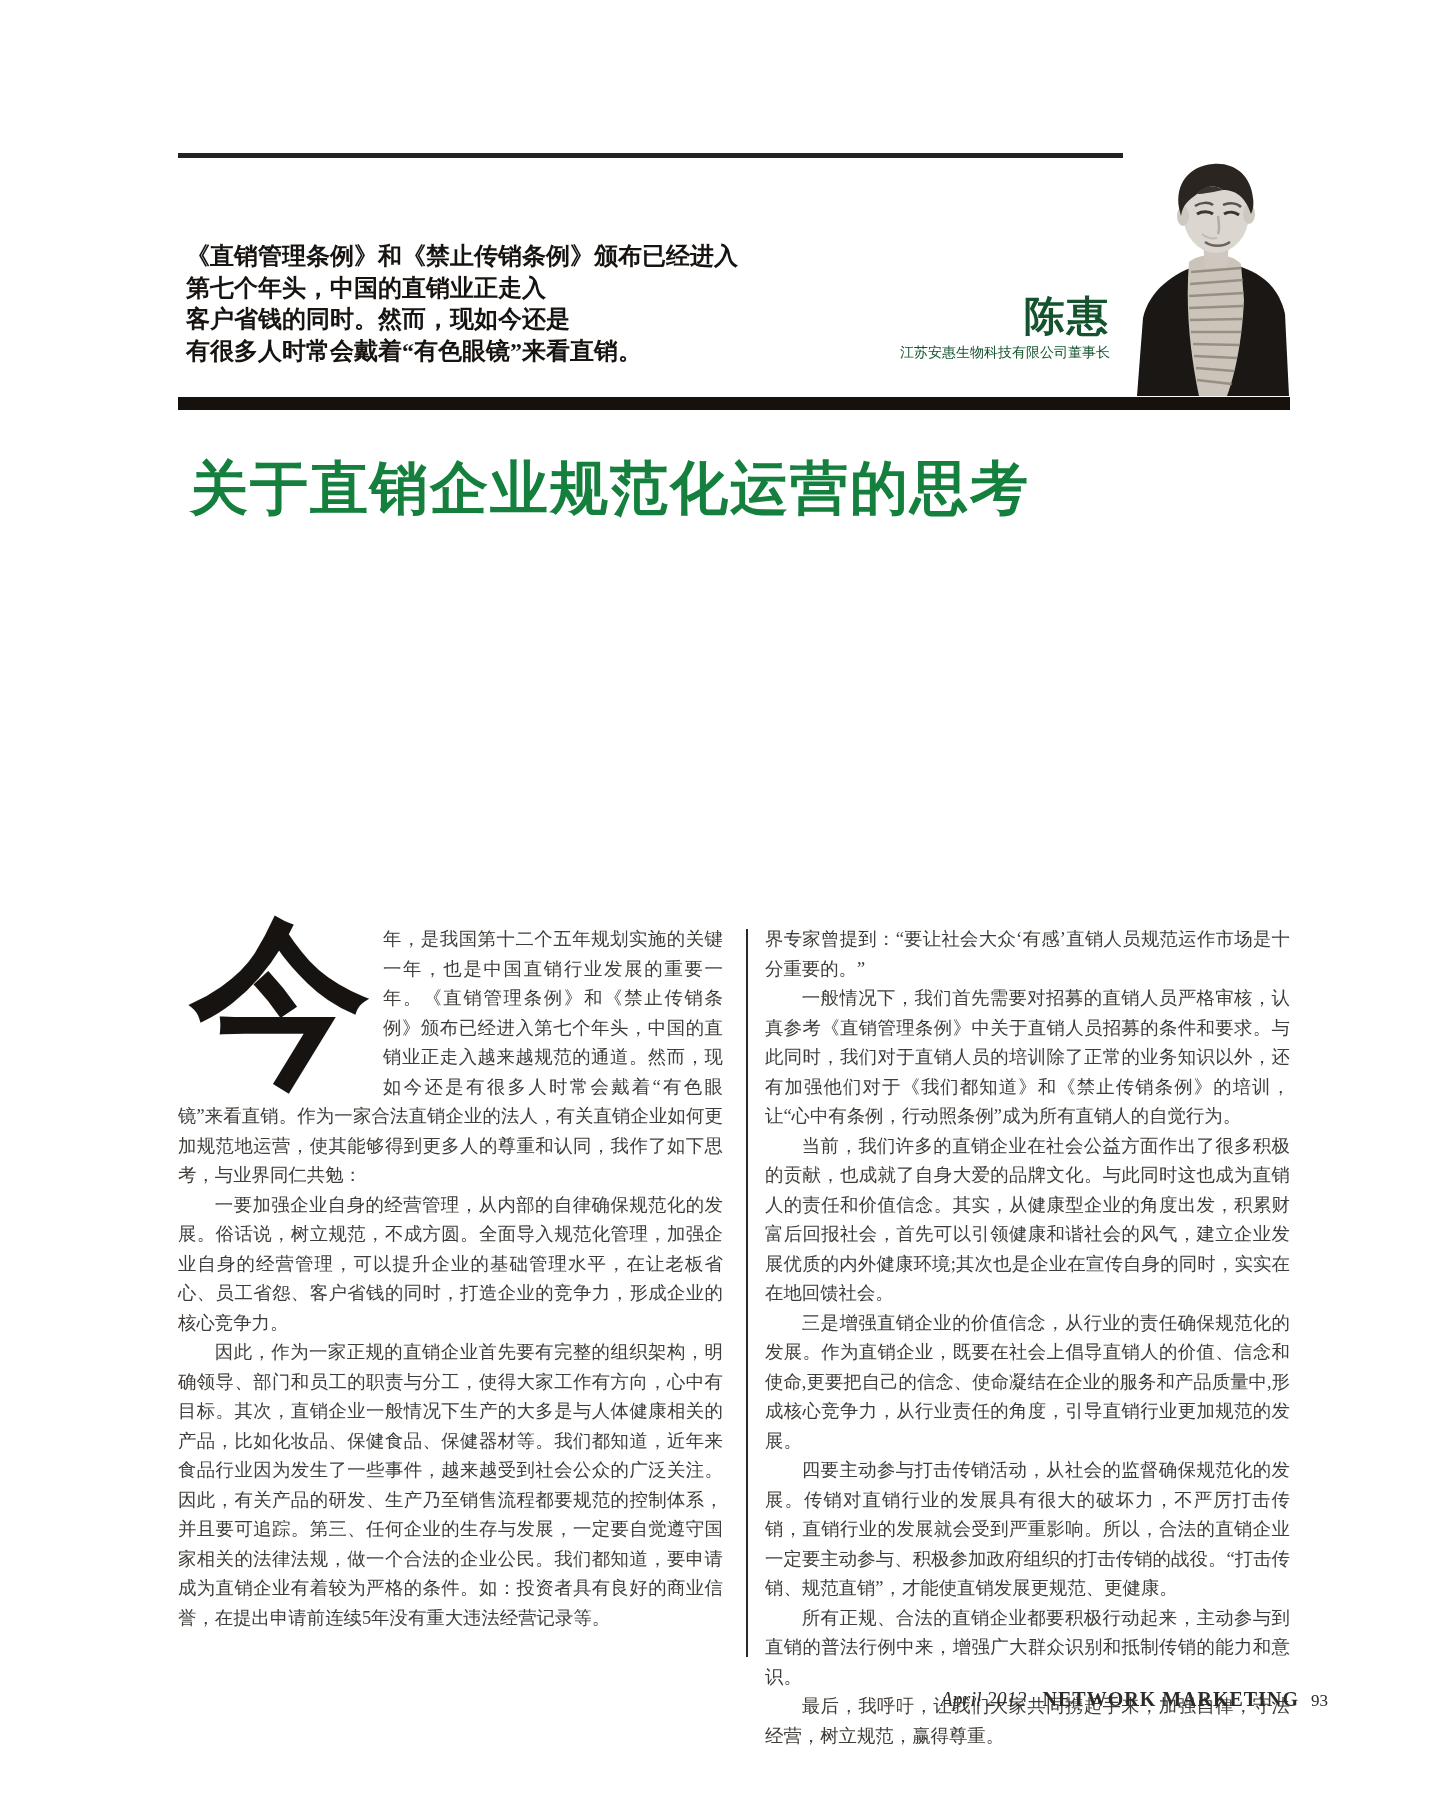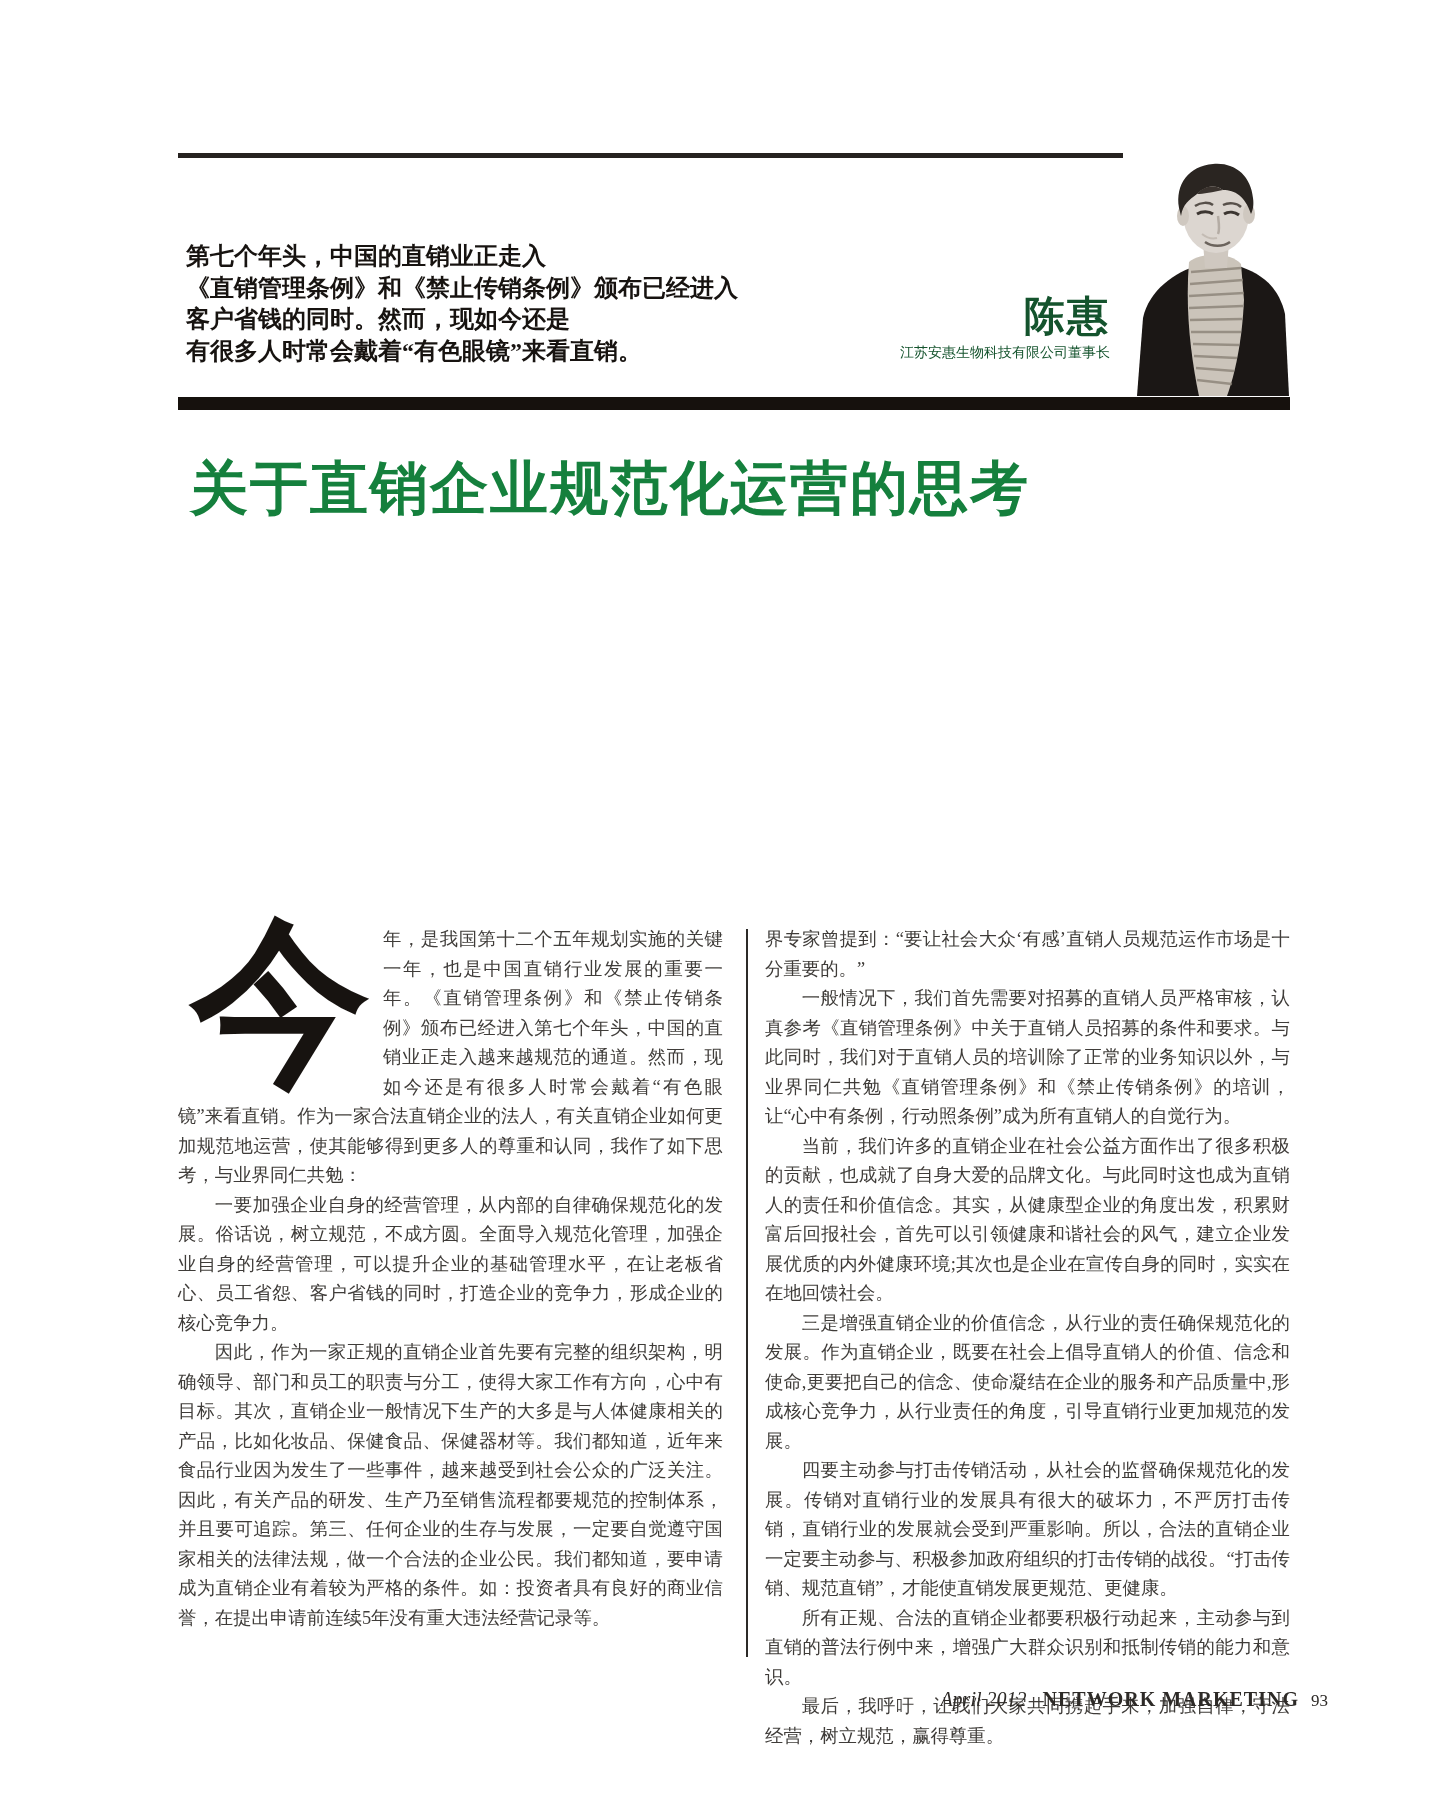--- a/index.html
+++ b/index.html
@@ -109,22 +109,22 @@
   .footer-page  { font-size: 17px; margin-left: 8px; }
 </style>
 </head>
 <body>
 
 <div class="page">
 
   <div class="top-rule"></div>
 
   <div class="header-quote">
+    <div>《直销管理条例》和《禁止传销条例》颁布已经进入</div>
     <div>第七个年头，中国的直销业正走入</div>
-    <div>《直销管理条例》和《禁止传销条例》颁布已经进入</div>
     <div>客户省钱的同时。然而，现如今还是</div>
     <div>有很多人时常会戴着“有色眼镜”来看直销。</div>
   </div>
 
   <div class="author-block">
     <div class="author-name">陈惠</div>
     <div class="author-title">江苏安惠生物科技有限公司董事长</div>
   </div>
 
   <div class="portrait">
@@ -178,21 +178,21 @@
   <div class="columns">
     <div class="col-left">
       <span class="dropcap">今</span>
       <p class="no-indent">年，是我国第十二个五年规划实施的关键一年，也是中国直销行业发展的重要一年。《直销管理条例》和《禁止传销条例》颁布已经进入第七个年头，中国的直销业正走入越来越规范的通道。然而，现如今还是有很多人时常会戴着“有色眼镜”来看直销。作为一家合法直销企业的法人，有关直销企业如何更加规范地运营，使其能够得到更多人的尊重和认同，我作了如下思考，与业界同仁共勉：</p>
       <p>一要加强企业自身的经营管理，从内部的自律确保规范化的发展。俗话说，树立规范，不成方圆。全面导入规范化管理，加强企业自身的经营管理，可以提升企业的基础管理水平，在让老板省心、员工省怨、客户省钱的同时，打造企业的竞争力，形成企业的核心竞争力。</p>
       <p>因此，作为一家正规的直销企业首先要有完整的组织架构，明确领导、部门和员工的职责与分工，使得大家工作有方向，心中有目标。其次，直销企业一般情况下生产的大多是与人体健康相关的产品，比如化妆品、保健食品、保健器材等。我们都知道，近年来食品行业因为发生了一些事件，越来越受到社会公众的广泛关注。因此，有关产品的研发、生产乃至销售流程都要规范的控制体系，并且要可追踪。第三、任何企业的生存与发展，一定要自觉遵守国家相关的法律法规，做一个合法的企业公民。我们都知道，要申请成为直销企业有着较为严格的条件。如：投资者具有良好的商业信誉，在提出申请前连续5年没有重大违法经营记录等。</p>
     </div>
     <div class="col-divider"></div>
     <div class="col-right">
       <p class="no-indent">界专家曾提到：“要让社会大众‘有感’直销人员规范运作市场是十分重要的。”</p>
-      <p>一般情况下，我们首先需要对招募的直销人员严格审核，认真参考《直销管理条例》中关于直销人员招募的条件和要求。与此同时，我们对于直销人员的培训除了正常的业务知识以外，与业界同仁共勉《直销管理条例》和《禁止传销条例》的培训，让“心中有条例，行动照条例”成为所有直销人的自觉行为。</p>
+      <p>一般情况下，我们首先需要对招募的直销人员严格审核，认真参考《直销管理条例》中关于直销人员招募的条件和要求。与此同时，我们对于直销人员的培训除了正常的业务知识以外，还有加强他们对于《我们都知道》和《禁止传销条例》的培训，让“心中有条例，行动照条例”成为所有直销人的自觉行为。</p>
       <p>当前，我们许多的直销企业在社会公益方面作出了很多积极的贡献，也成就了自身大爱的品牌文化。与此同时这也成为直销人的责任和价值信念。其实，从健康型企业的角度出发，积累财富后回报社会，首先可以引领健康和谐社会的风气，建立企业发展优质的内外健康环境;其次也是企业在宣传自身的同时，实实在在地回馈社会。</p>
       <p>三是增强直销企业的价值信念，从行业的责任确保规范化的发展。作为直销企业，既要在社会上倡导直销人的价值、信念和使命,更要把自己的信念、使命凝结在企业的服务和产品质量中,形成核心竞争力，从行业责任的角度，引导直销行业更加规范的发展。</p>
       <p>四要主动参与打击传销活动，从社会的监督确保规范化的发展。传销对直销行业的发展具有很大的破坏力，不严厉打击传销，直销行业的发展就会受到严重影响。所以，合法的直销企业一定要主动参与、积极参加政府组织的打击传销的战役。“打击传销、规范直销”，才能使直销发展更规范、更健康。</p>
       <p>所有正规、合法的直销企业都要积极行动起来，主动参与到直销的普法行例中来，增强广大群众识别和抵制传销的能力和意识。</p>
       <p>最后，我呼吁，让我们大家共同携起手来，加强自律，守法经营，树立规范，赢得尊重。</p>
     </div>
   </div>
 
   <div class="footer">
     <span class="footer-issue">April 2012</span>

